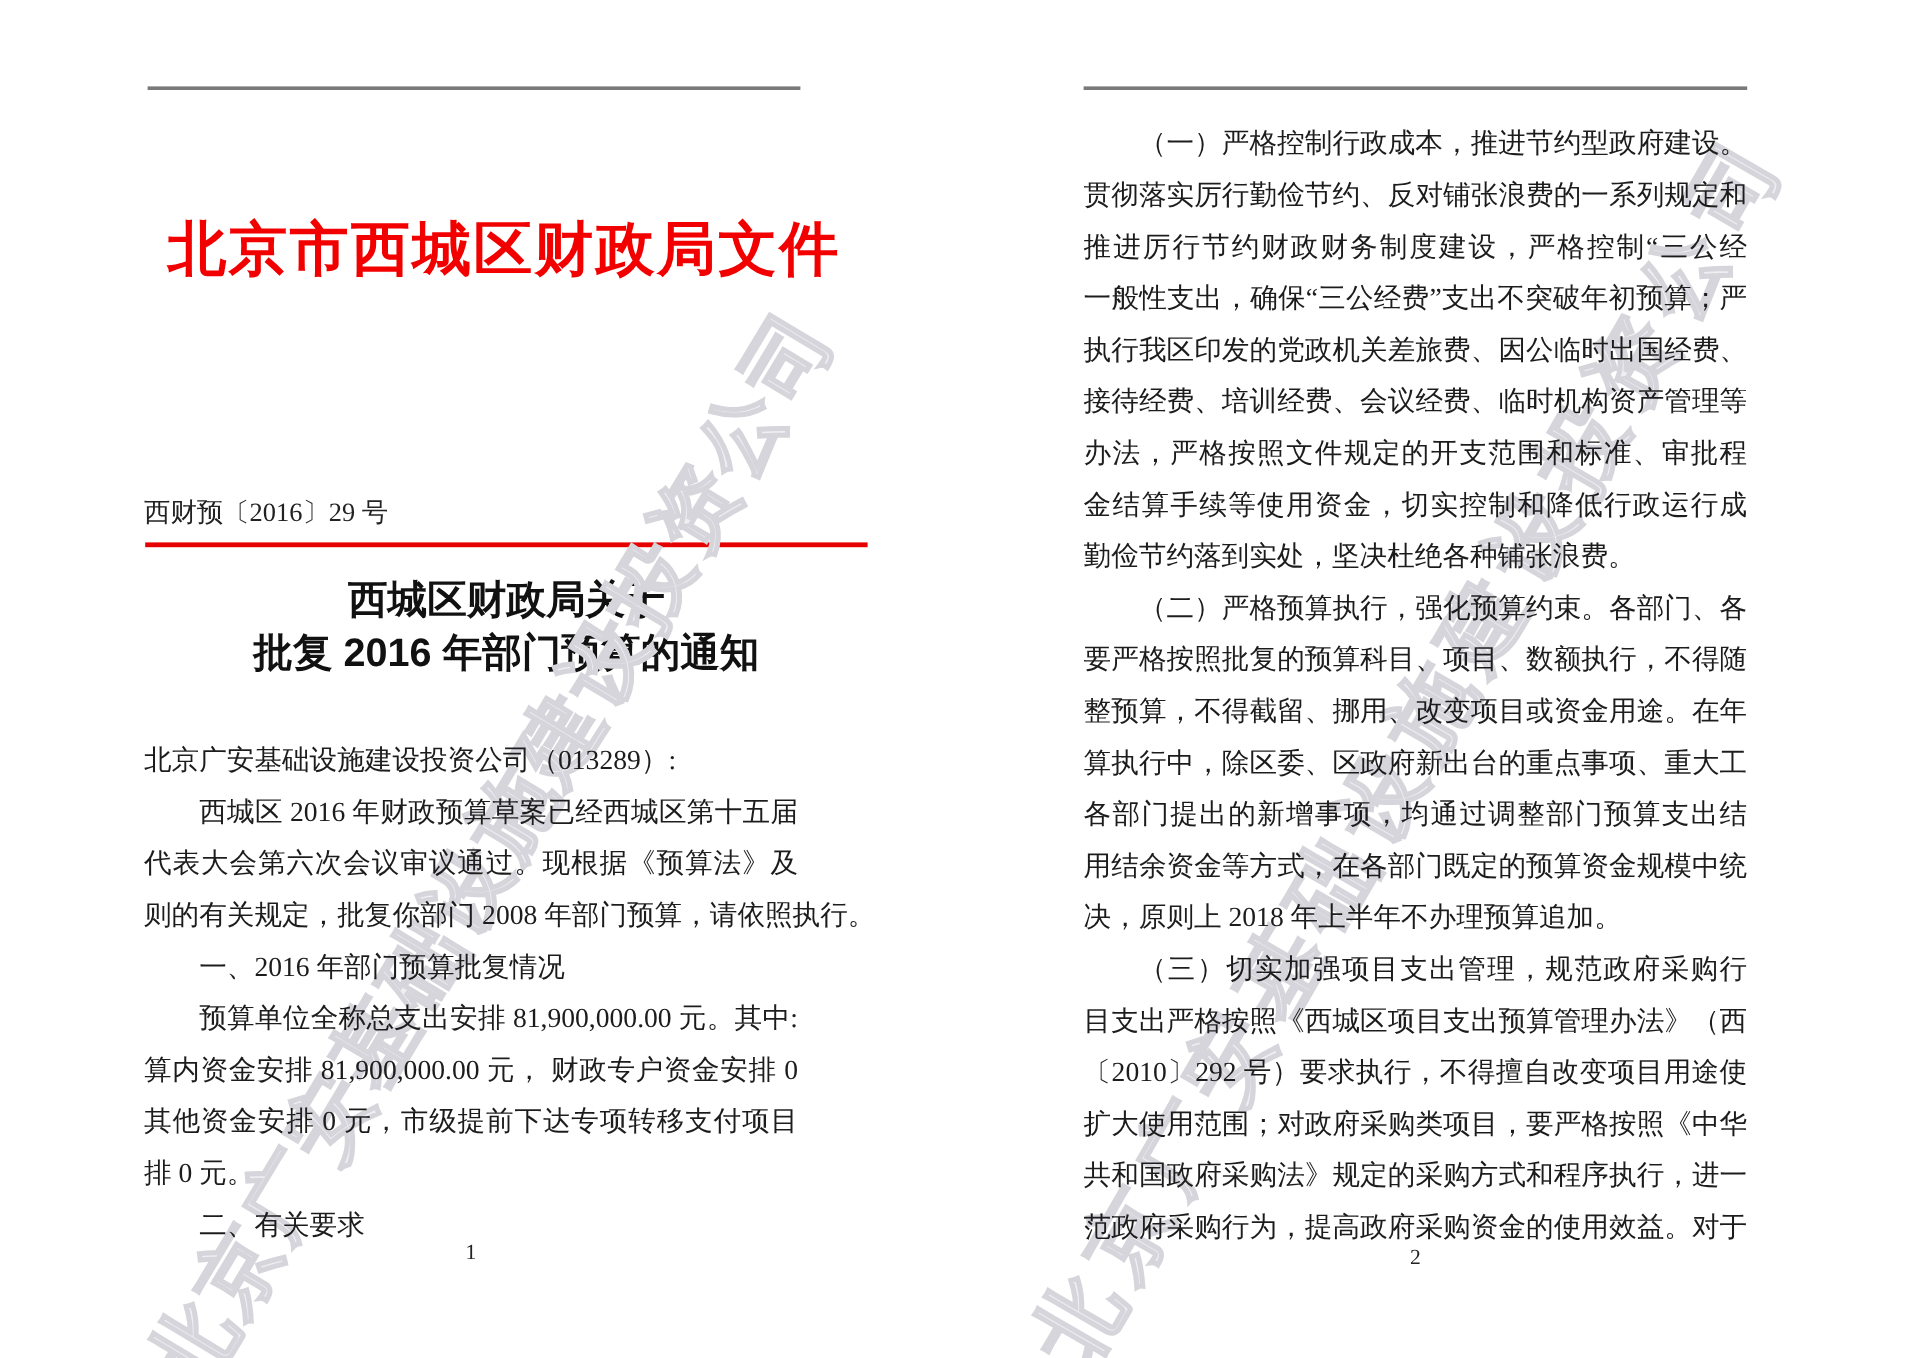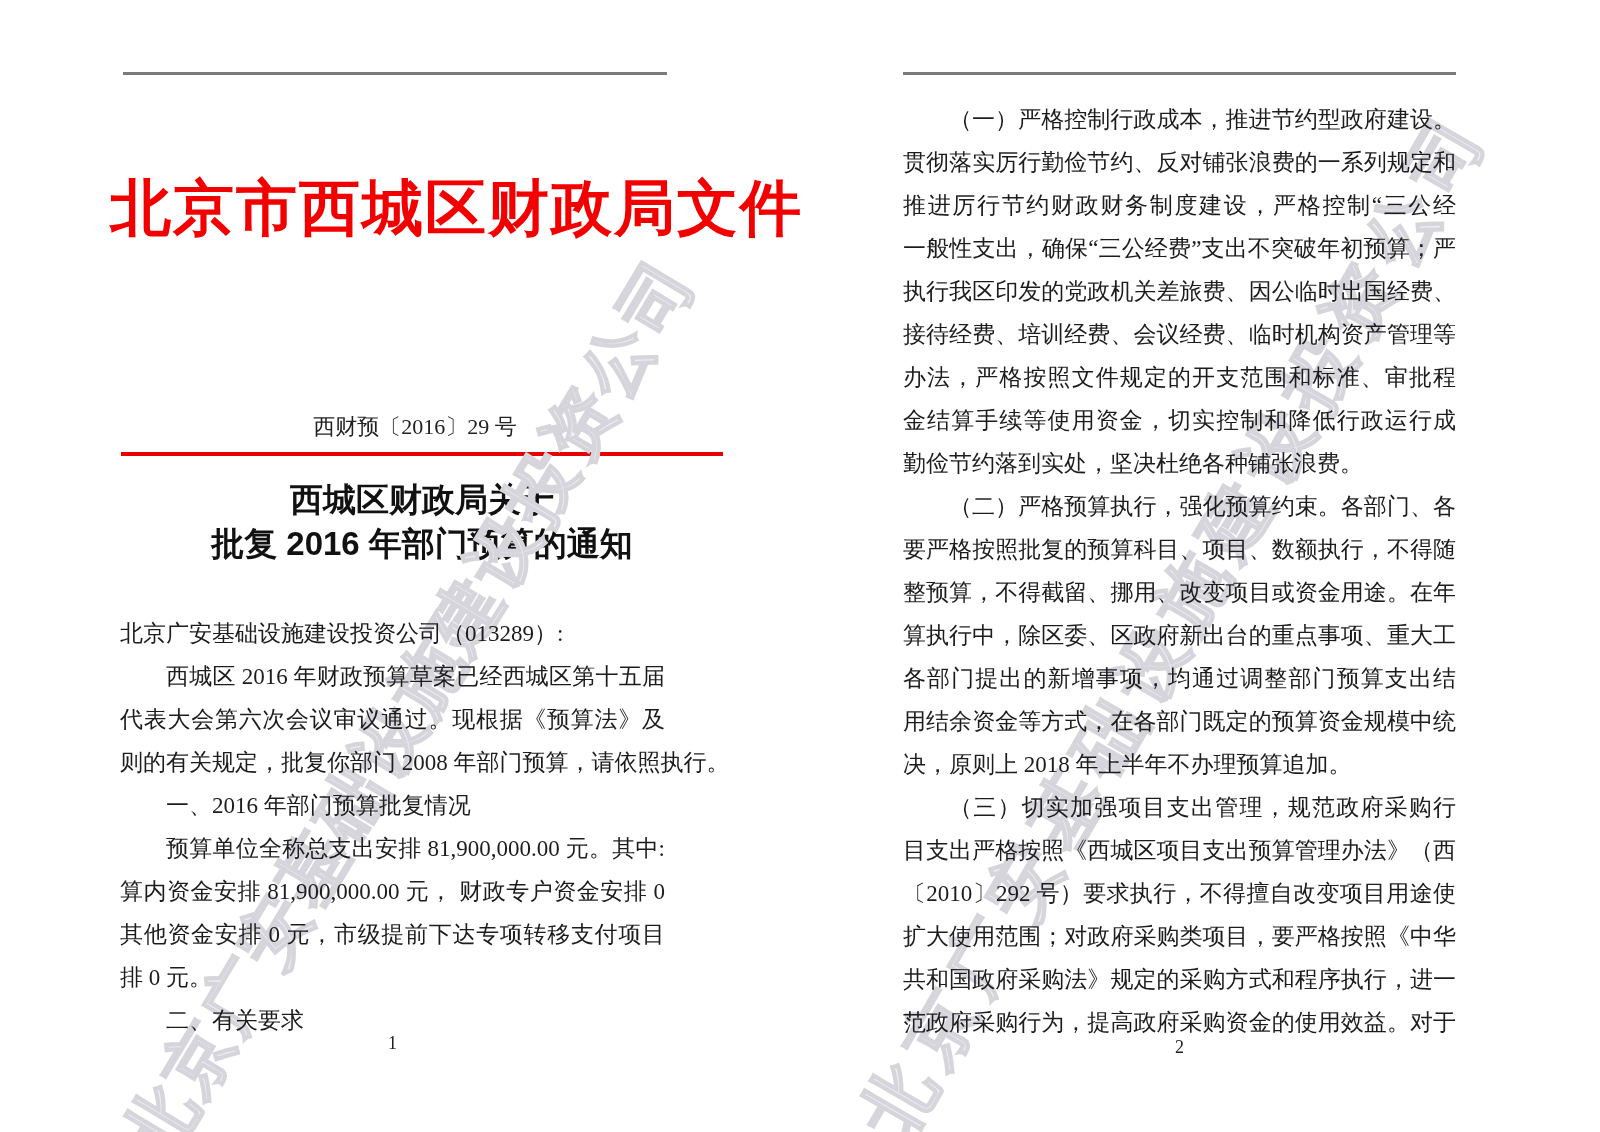--- a/index.html
+++ b/index.html
@@ -5,25 +5,25 @@
   html,body{margin:0;padding:0;background:#ffffff;}
   .canvas{
     position:relative;width:1600px;height:1132px;background:#ffffff;
     overflow:hidden;font-family:"Liberation Serif","DejaVu Serif",serif;color:#1c1c1c;
   }
   .rule-gray{position:absolute;height:3px;background:#7a7a7a;}
   .rule-red{position:absolute;height:4px;background:#e60000;}
   .banner{
     position:absolute;left:110px;top:166px;width:620px;height:84px;line-height:84px;
     text-align:center;font-family:"Liberation Sans","DejaVu Sans",sans-serif;
-    font-weight:bold;font-size:61px;letter-spacing:2px;color:#f20000;white-space:nowrap;
+    font-weight:bold;font-size:49px;letter-spacing:2px;color:#f20000;white-space:nowrap;
   }
   .doc-number{
     position:absolute;left:120px;top:412px;width:590px;height:30px;line-height:30px;
-    text-align:center;font-size:22px;color:#222;
+    text-align:left;font-size:22px;color:#222;
   }
   .doc-title{
     position:absolute;left:120px;width:604px;height:44px;line-height:44px;text-align:center;
     font-family:"Liberation Sans","DejaVu Sans",sans-serif;font-weight:bold;font-size:33px;color:#111;
   }
   .body-block{position:absolute;z-index:2;}
   .bline{
     height:43px;line-height:43px;font-size:23px;color:#1c1c1c;
     white-space:nowrap;overflow:visible;
   }

